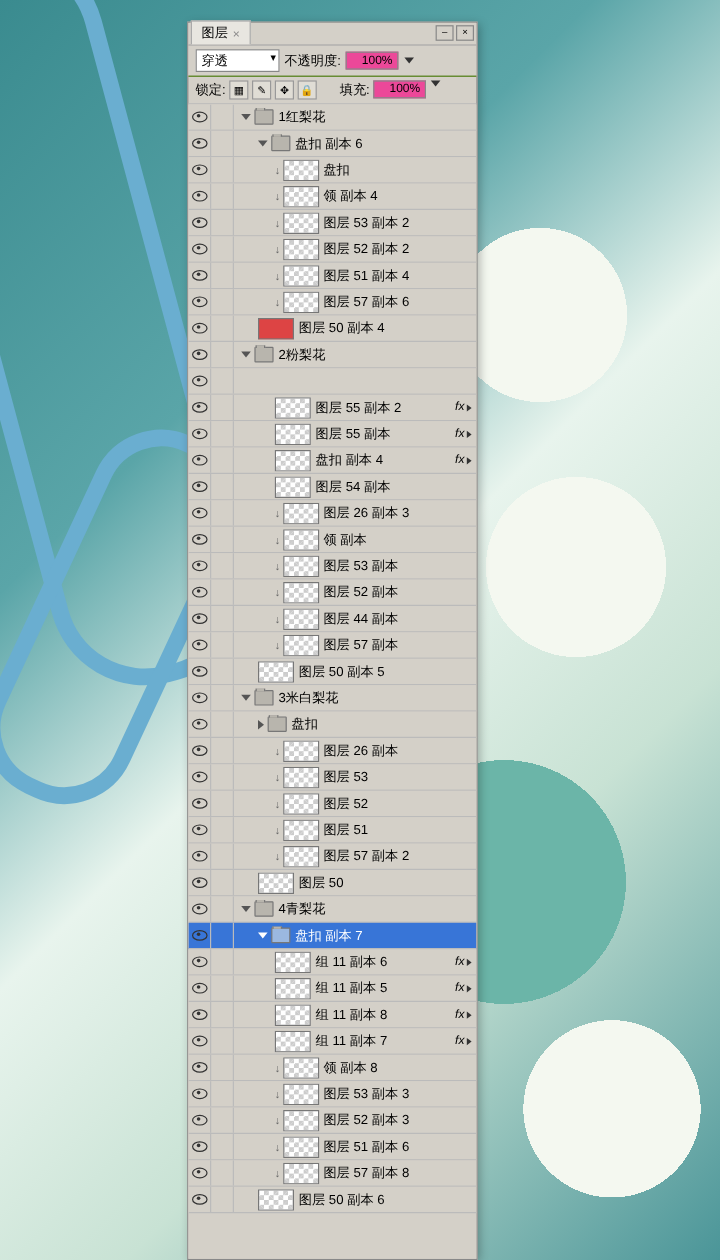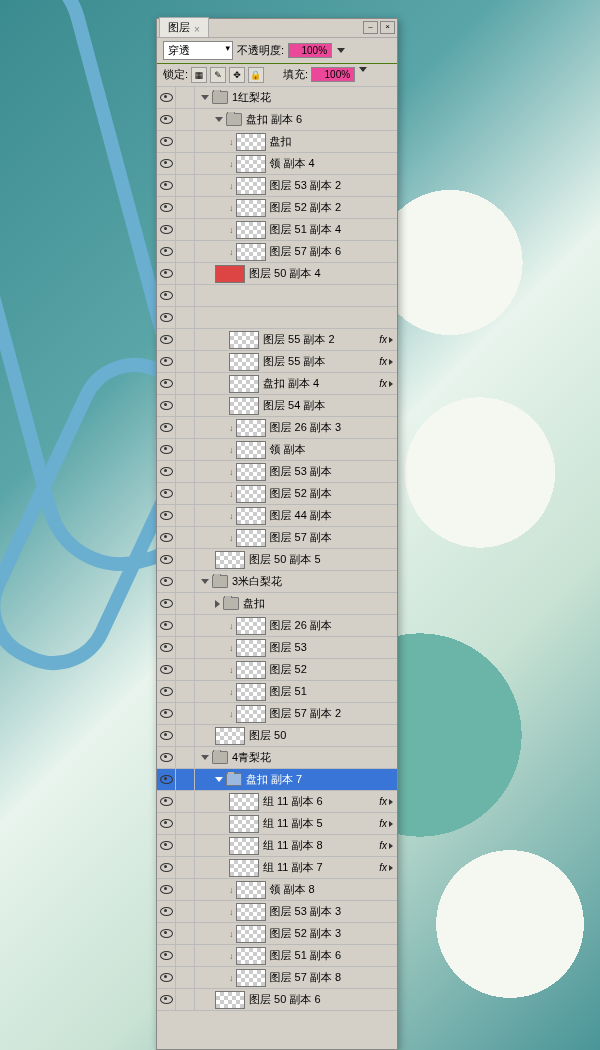--- a/index.html
+++ b/index.html
@@ -182,20 +182,26 @@
           <span class="ind" style="width: 18px;"></span>
           <span class="thumb red"></span>
           <span class="name">图层 50 副本 4</span>
         </div>
       </div>
       <div class="row">
         <div class="vis">
           <span class="eye"></span>
         </div>
         <div class="linkcol"></div>
+        <div class="content">
+          <span class="ind" style="width: 4px;"></span>
+          <span class="arr open"></span>
+          <span class="folder"></span>
+          <span class="name">2粉梨花</span>
+        </div>
       </div>
       <div class="row">
         <div class="vis">
           <span class="eye"></span>
         </div>
         <div class="linkcol"></div>
       </div>
       <div class="row">
         <div class="vis">
           <span class="eye"></span>

